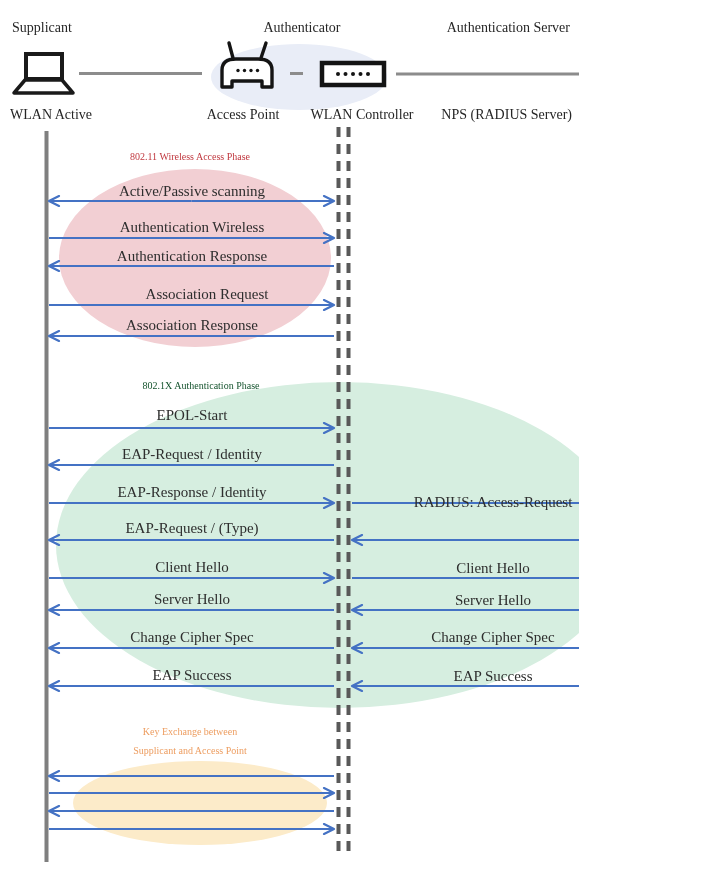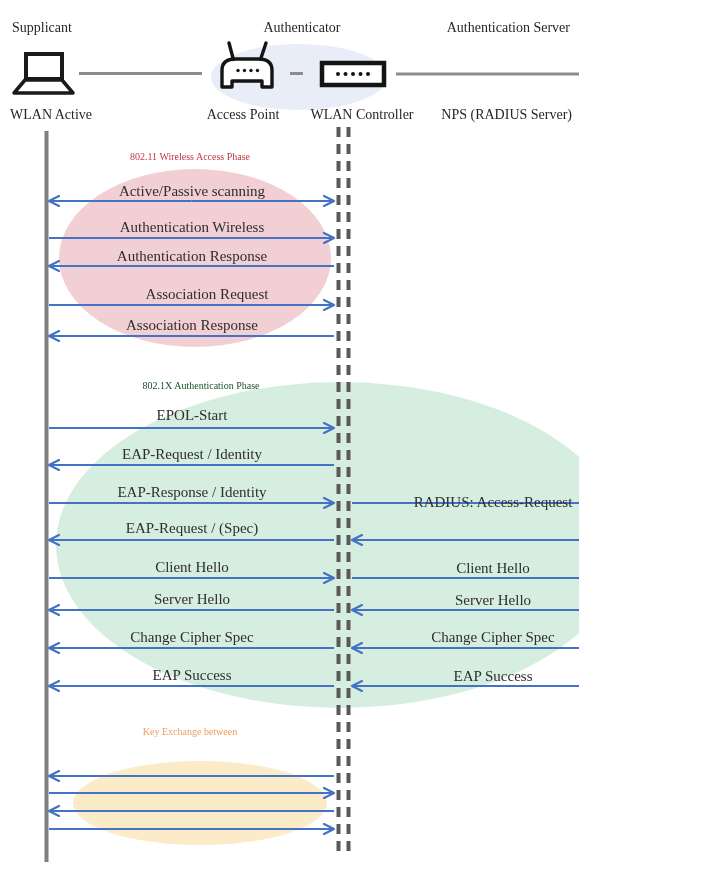--- a/index.html
+++ b/index.html
@@ -115,31 +115,32 @@
 
   <div class="device-label" style="left:10px; top:107px;">WLAN Active</div>
   <div class="device-label centered" style="left:243px; top:107px;">Access Point</div>
   <div class="device-label centered" style="left:362px; top:107px;">WLAN Controller</div>
   <div class="device-label" style="right:7px; top:107px;">NPS (RADIUS Server)</div>
 
   <div class="phase-title" style="left: 190px; top: 147px; color: rgb(192, 56, 63);">802.11 Wireless Access Phase</div>
   <div class="phase-title" style="left: 201px; top: 376px; color: #14532d;">802.1X Authentication Phase</div>
   <div class="phase-title" style="left: 190px; top: 722px; color: rgb(237, 157, 96);">
     <div>Key Exchange between</div>
+    <div>Supplicant and Access Point</div>
   </div>
 
 <div class="msg-label" style="left: 192px; top: 183px;">Active/Passive scanning</div>
     <div class="msg-label" style="left: 192px; top: 219px;">Authentication Wireless</div>
     <div class="msg-label" style="left: 192px; top: 248px;">Authentication Response</div>
     <div class="msg-label" style="left: 207px; top: 286px;">Association Request</div>
     <div class="msg-label" style="left: 192px; top: 317px;">Association Response</div>
     <div class="msg-label" style="left: 192px; top: 407px;">EPOL-Start</div>
     <div class="msg-label" style="left: 192px; top: 446px;">EAP-Request / Identity</div>
     <div class="msg-label" style="left: 192px; top: 484px;">EAP-Response / Identity</div>
-    <div class="msg-label" style="left: 192px; top: 520px;">EAP-Request / (Spec)</div>
+    <div class="msg-label" style="left: 192px; top: 520px;">EAP-Request / (Type)</div>
     <div class="msg-label" style="left: 192px; top: 559px;">Client Hello</div>
     <div class="msg-label" style="left: 192px; top: 591px;">Server Hello</div>
     <div class="msg-label" style="left: 192px; top: 629px;">Change Cipher Spec</div>
     <div class="msg-label" style="left: 192px; top: 667px;">EAP Success</div>
     <div class="msg-label" style="left: 493px; top: 484px; margin-top: 10px;">RADIUS: Access-Request</div>
     <div class="msg-label" style="left: 493px; top: 560px;">Client Hello</div>
     <div class="msg-label" style="left: 493px; top: 592px;">Server Hello</div>
     <div class="msg-label" style="left: 493px; top: 629px;">Change Cipher Spec</div>
     <div class="msg-label" style="left: 493px; top: 668px;">EAP Success</div>
   </div>

